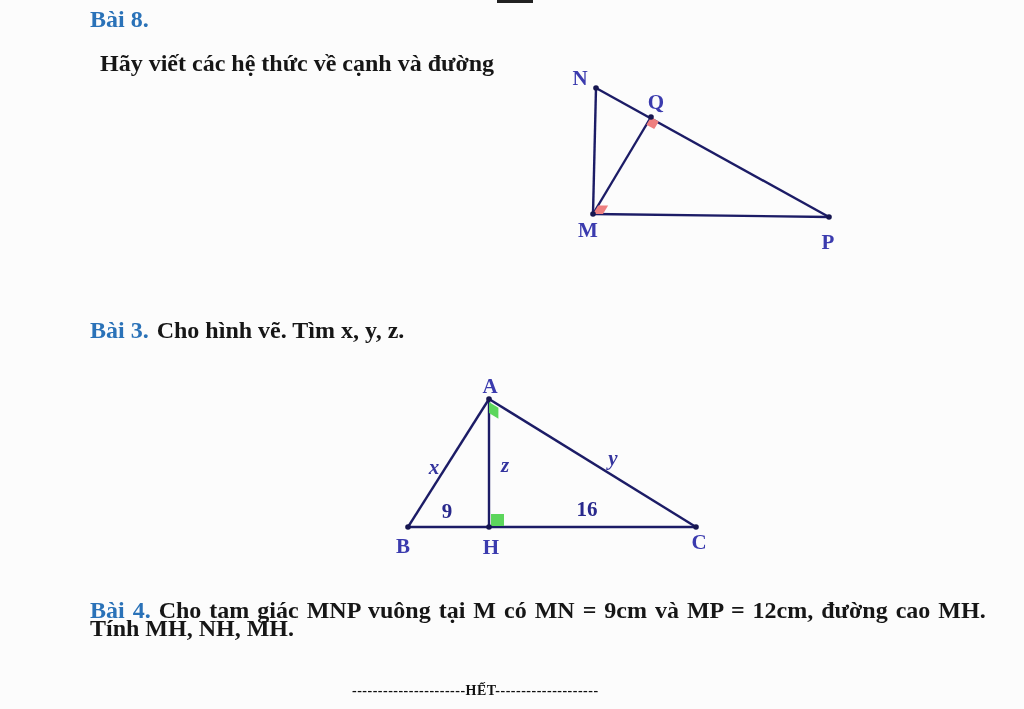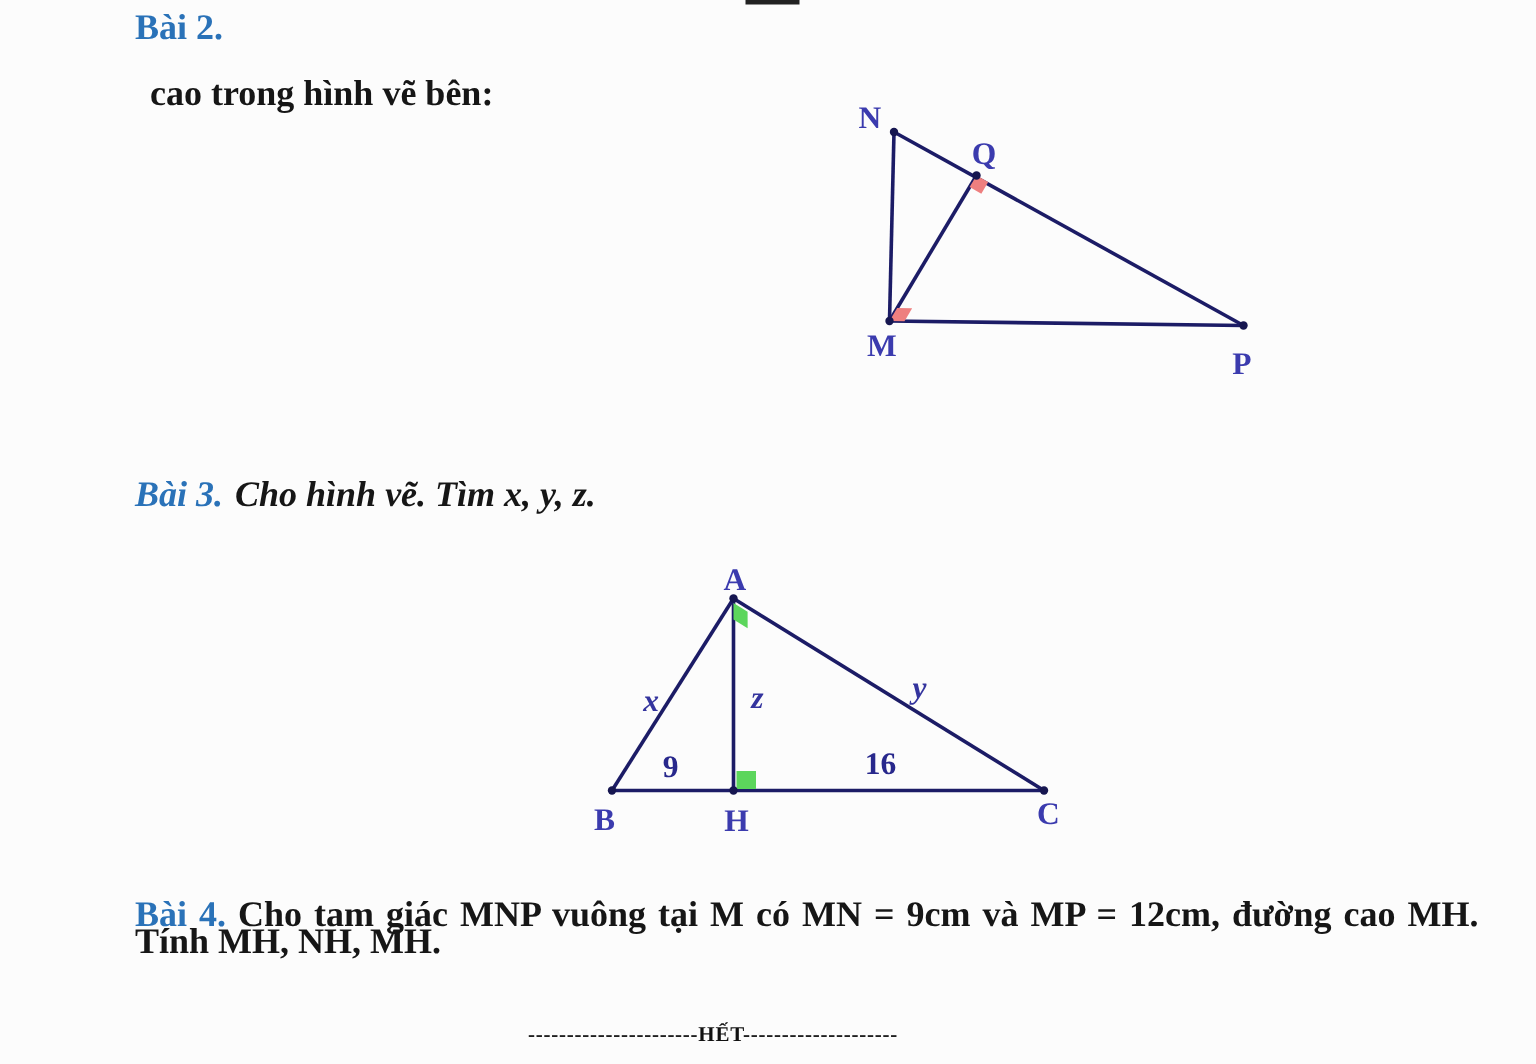--- a/index.html
+++ b/index.html
@@ -29,21 +29,21 @@
   }
   .para {
     line-height: 35px;
     white-space: nowrap;
   }
   .inline-label { margin-right: 8px; }
 
   #ex2-heading { left: 90px; top: 6px; }
   #ex2-para    { left: 100px; top: 46px; }
   #fig1        { left: 550px; top: 50px; }
-  #ex3-line    { left: 90px;  top: 313px; white-space: nowrap; font-style: italic; }
+  #ex3-line    { left: 90px;  top: 313px; white-space: nowrap; }
   #fig2        { left: 385px; top: 368px; }
   #ex4-line1   { left: 90px;  top: 593px; white-space: nowrap; word-spacing: 2px; text-align: center; }
   #ex4-line2   { left: 90px;  top: 615px; white-space: nowrap; }
   #footer-line { left: 352px; top: 683px; font-weight: bold; font-size: 14px; color: #111; letter-spacing: 0.5px; }
 
   #top-fragment {
     left: 497px; top: 0; width: 36px; height: 3px;
     background: #222;
   }
 
@@ -53,24 +53,24 @@
   }
   .vertex-label { fill: #3b3bae; font-size: 21px; }
   .side-label   { fill: #34349e; font-size: 21px; font-style: italic; }
   .num-label    { fill: #28288c; font-size: 21px; }
 </style>
 </head>
 <body>
 
 <div class="abs" id="top-fragment"></div>
 
-<div class="abs heading-blue" id="ex2-heading">Bài 2.</div>
+<div class="abs heading-blue" id="ex2-heading">Bài 8.</div>
 
 <div class="abs body-bold para" id="ex2-para">
-  <div>cao trong hình vẽ bên:</div>
+  <div>Hãy viết các hệ thức về cạnh và đường</div>
 </div>
 
 <svg class="abs" id="fig1" width="330" height="215" viewBox="550 50 330 215">
   <g stroke="#1c1c66" stroke-width="2.4" fill="none">
     <line x1="596" y1="88" x2="593" y2="214"></line>
     <line x1="596" y1="88" x2="829" y2="217"></line>
     <line x1="593" y1="214" x2="829" y2="217"></line>
     <line x1="593" y1="214" x2="651" y2="117"></line>
   </g>
   <polygon points="651,117 658.8,121.4 654.2,129.1 646.4,124.7" fill="#ee7f7f"></polygon>

